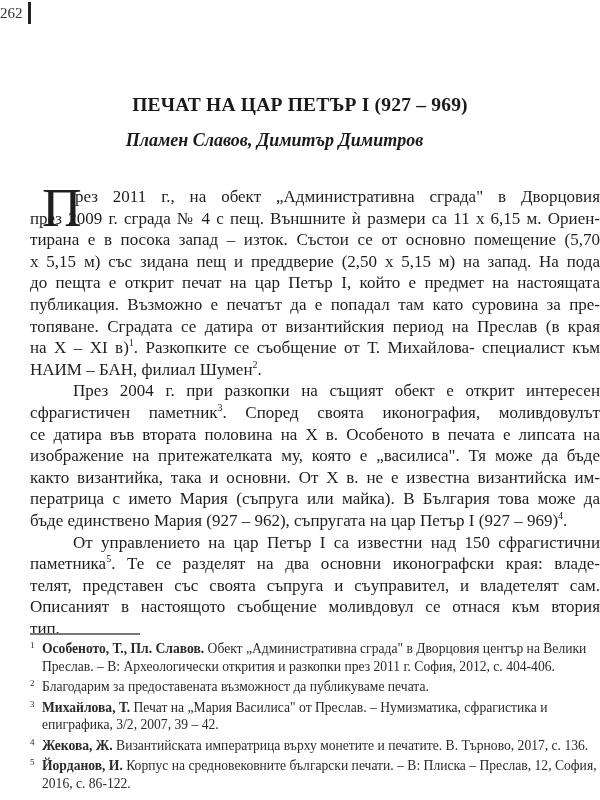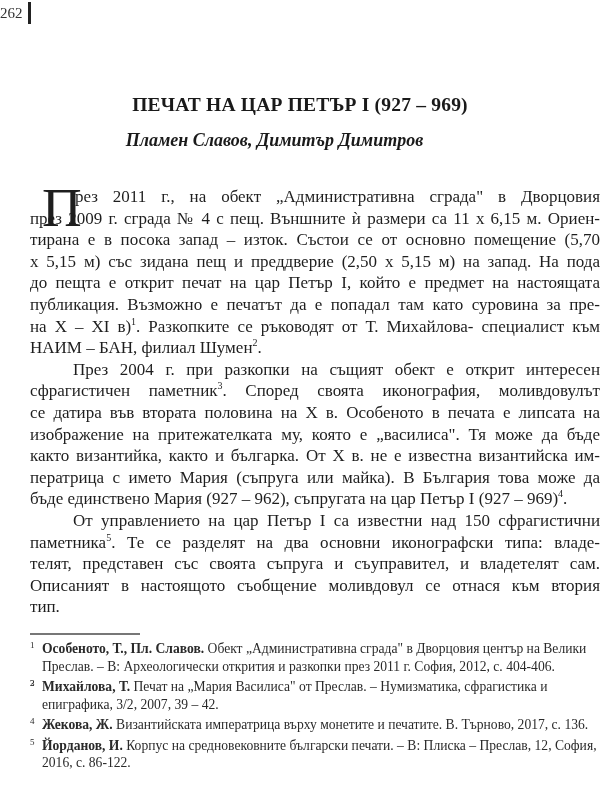--- a/index.html
+++ b/index.html
@@ -146,50 +146,52 @@
 <span class="dropcap">П</span>
 
 <div class="body-text">
   <p>
     <span class="line drop-line">рез 2011 г., на обект „Административна сграда" в Дворцовия</span>
     <span class="line">през 2009 г. сграда № 4 с пещ. Външните ѝ размери са 11 х 6,15 м. Ориен-</span>
     <span class="line">тирана е в посока запад – изток. Състои се от основно помещение (5,70</span>
     <span class="line">х 5,15 м) със зидана пещ и преддверие (2,50 х 5,15 м) на запад. На пода</span>
     <span class="line">до пещта е открит печат на цар Петър I, който е предмет на настоящата</span>
     <span class="line">публикация. Възможно е печатът да е попадал там като суровина за пре-</span>
-    <span class="line"><span>на Х – ХI в)</span><sup>1</sup><span>. Разкопките се ръководят от Т. Михайлова- специалист към</span></span>
+    <span class="line">топяване. Сградата се датира от византийския период на Преслав (в края</span>
+    <span class="line"><span>на Х – ХI в)</span><sup>1</sup><span>. Разкопките се съобщение от Т. Михайлова- специалист към</span></span>
     <span class="line last"><span>НАИМ – БАН, филиал Шумен</span><sup>2</sup><span>.</span></span>
   </p>
   <p>
     <span class="line indent">През 2004 г. при разкопки на същият обект е открит интересен</span>
     <span class="line"><span>сфрагистичен паметник</span><sup>3</sup><span>. Според своята иконография, моливдовулът</span></span>
     <span class="line">се датира във втората половина на Х в. Особеното в печата е липсата на</span>
     <span class="line">изображение на притежателката му, която е „василиса". Тя може да бъде</span>
-    <span class="line">както византийка, както и българка. От Х в. не е известна византийска им-</span>
+    <span class="line">както византийка, така и основни. От Х в. не е известна византийска им-</span>
     <span class="line">ператрица с името Мария (съпруга или майка). В България това може да</span>
     <span class="line last"><span>бъде единствено Мария (927 – 962), съпругата на цар Петър I (927 – 969)</span><sup>4</sup><span>.</span></span>
   </p>
   <p>
     <span class="line indent">От управлението на цар Петър I са известни над 150 сфрагистични</span>
-    <span class="line"><span>паметника</span><sup>5</sup><span>. Те се разделят на два основни иконографски типа: владе-</span></span>
+    <span class="line"><span>паметника</span><sup>5</sup><span>. Те се разделят на два основни иконографски края: владе-</span></span>
     <span class="line">телят, представен със своята съпруга и съуправител, и владетелят сам.</span>
     <span class="line">Описаният в настоящото съобщение моливдовул се отнася към втория</span>
     <span class="line last">тип.</span>
   </p>
 </div>
 
 <div class="fn-rule"></div>
 
 <div class="footnotes">
   <div class="fn">
     <span class="fn-num">1</span>
     <span class="fn-author">Особеното, Т., Пл. Славов.</span><span> Обект „Административна сграда" в Дворцовия център на Велики Преслав. – В: Археологически открития и разкопки през 2011 г. София, 2012, с. 404-406.</span>
   </div>
   <div class="fn">
     <span class="fn-num">2</span>
+    <span>Благодарим за предоставената възможност да публикуваме печата.</span>
   </div>
   <div class="fn">
     <span class="fn-num">3</span>
     <span class="fn-author">Михайлова, Т.</span><span> Печат на „Мария Василиса" от Преслав. – Нумизматика, сфрагистика и епиграфика, 3/2, 2007, 39 – 42.</span>
   </div>
   <div class="fn">
     <span class="fn-num">4</span>
     <span class="fn-author">Жекова, Ж.</span><span> Византийската императрица върху монетите и печатите. В. Търново, 2017, с. 136.</span>
   </div>
   <div class="fn">

